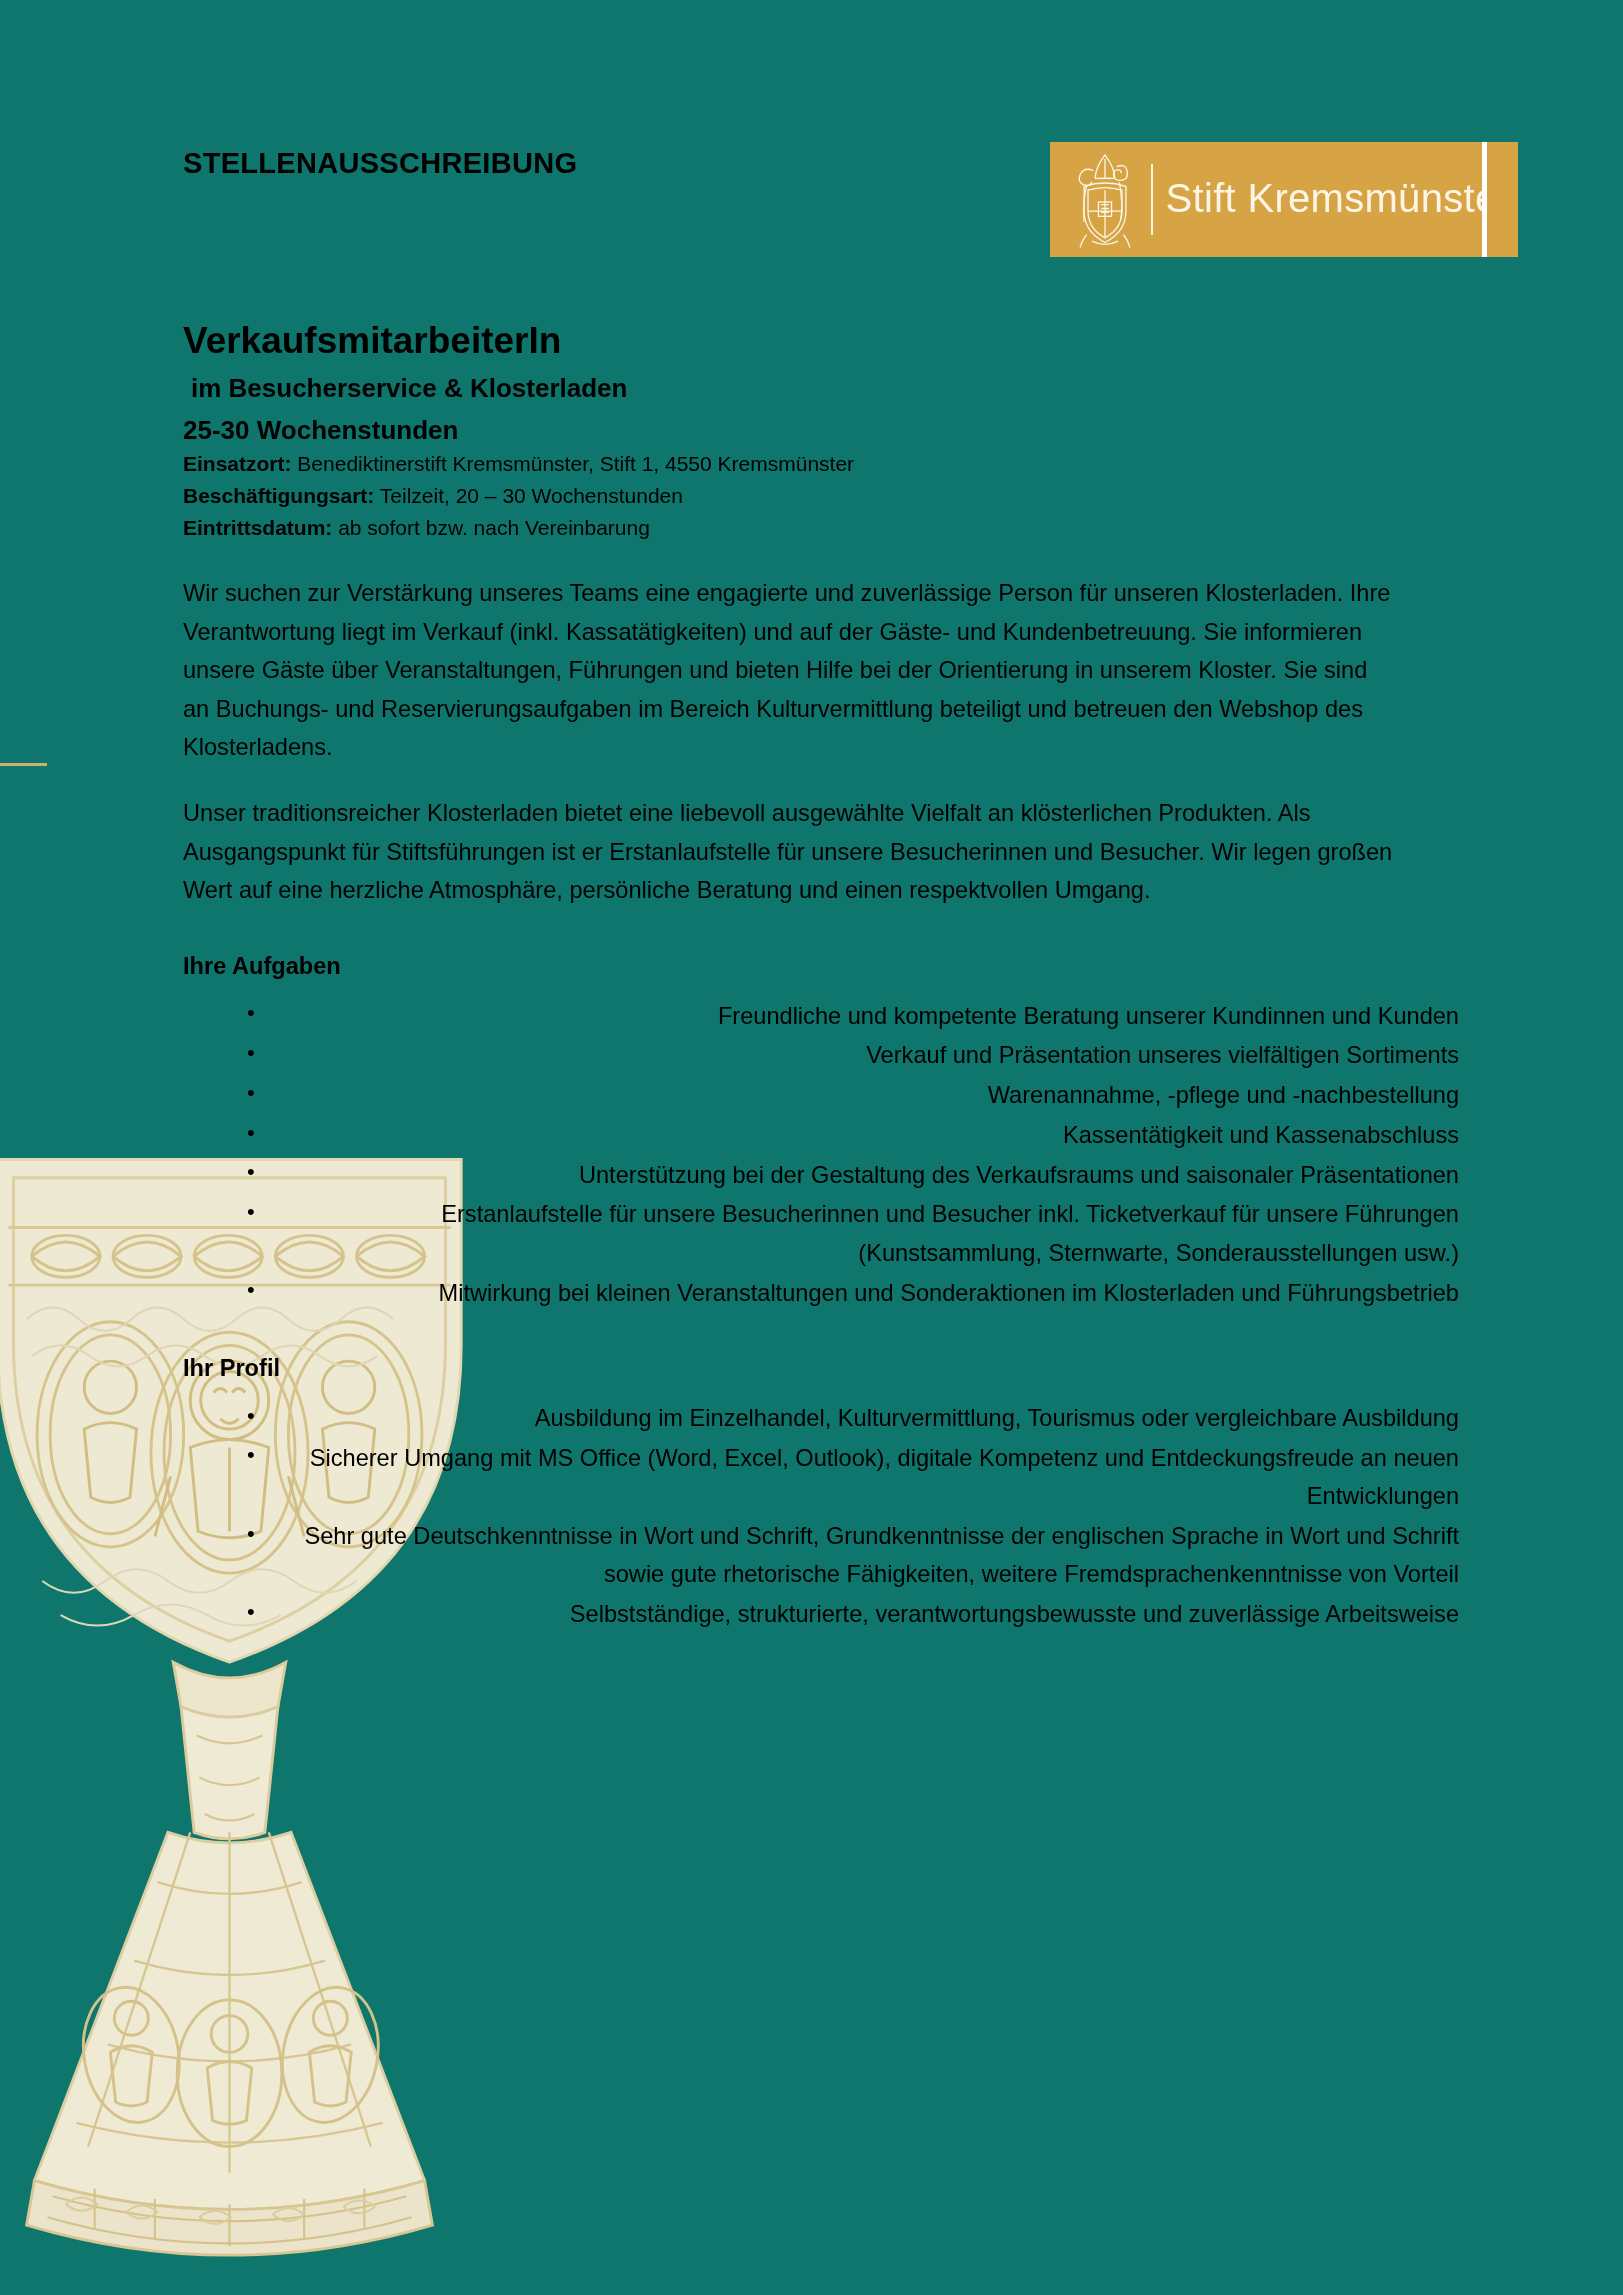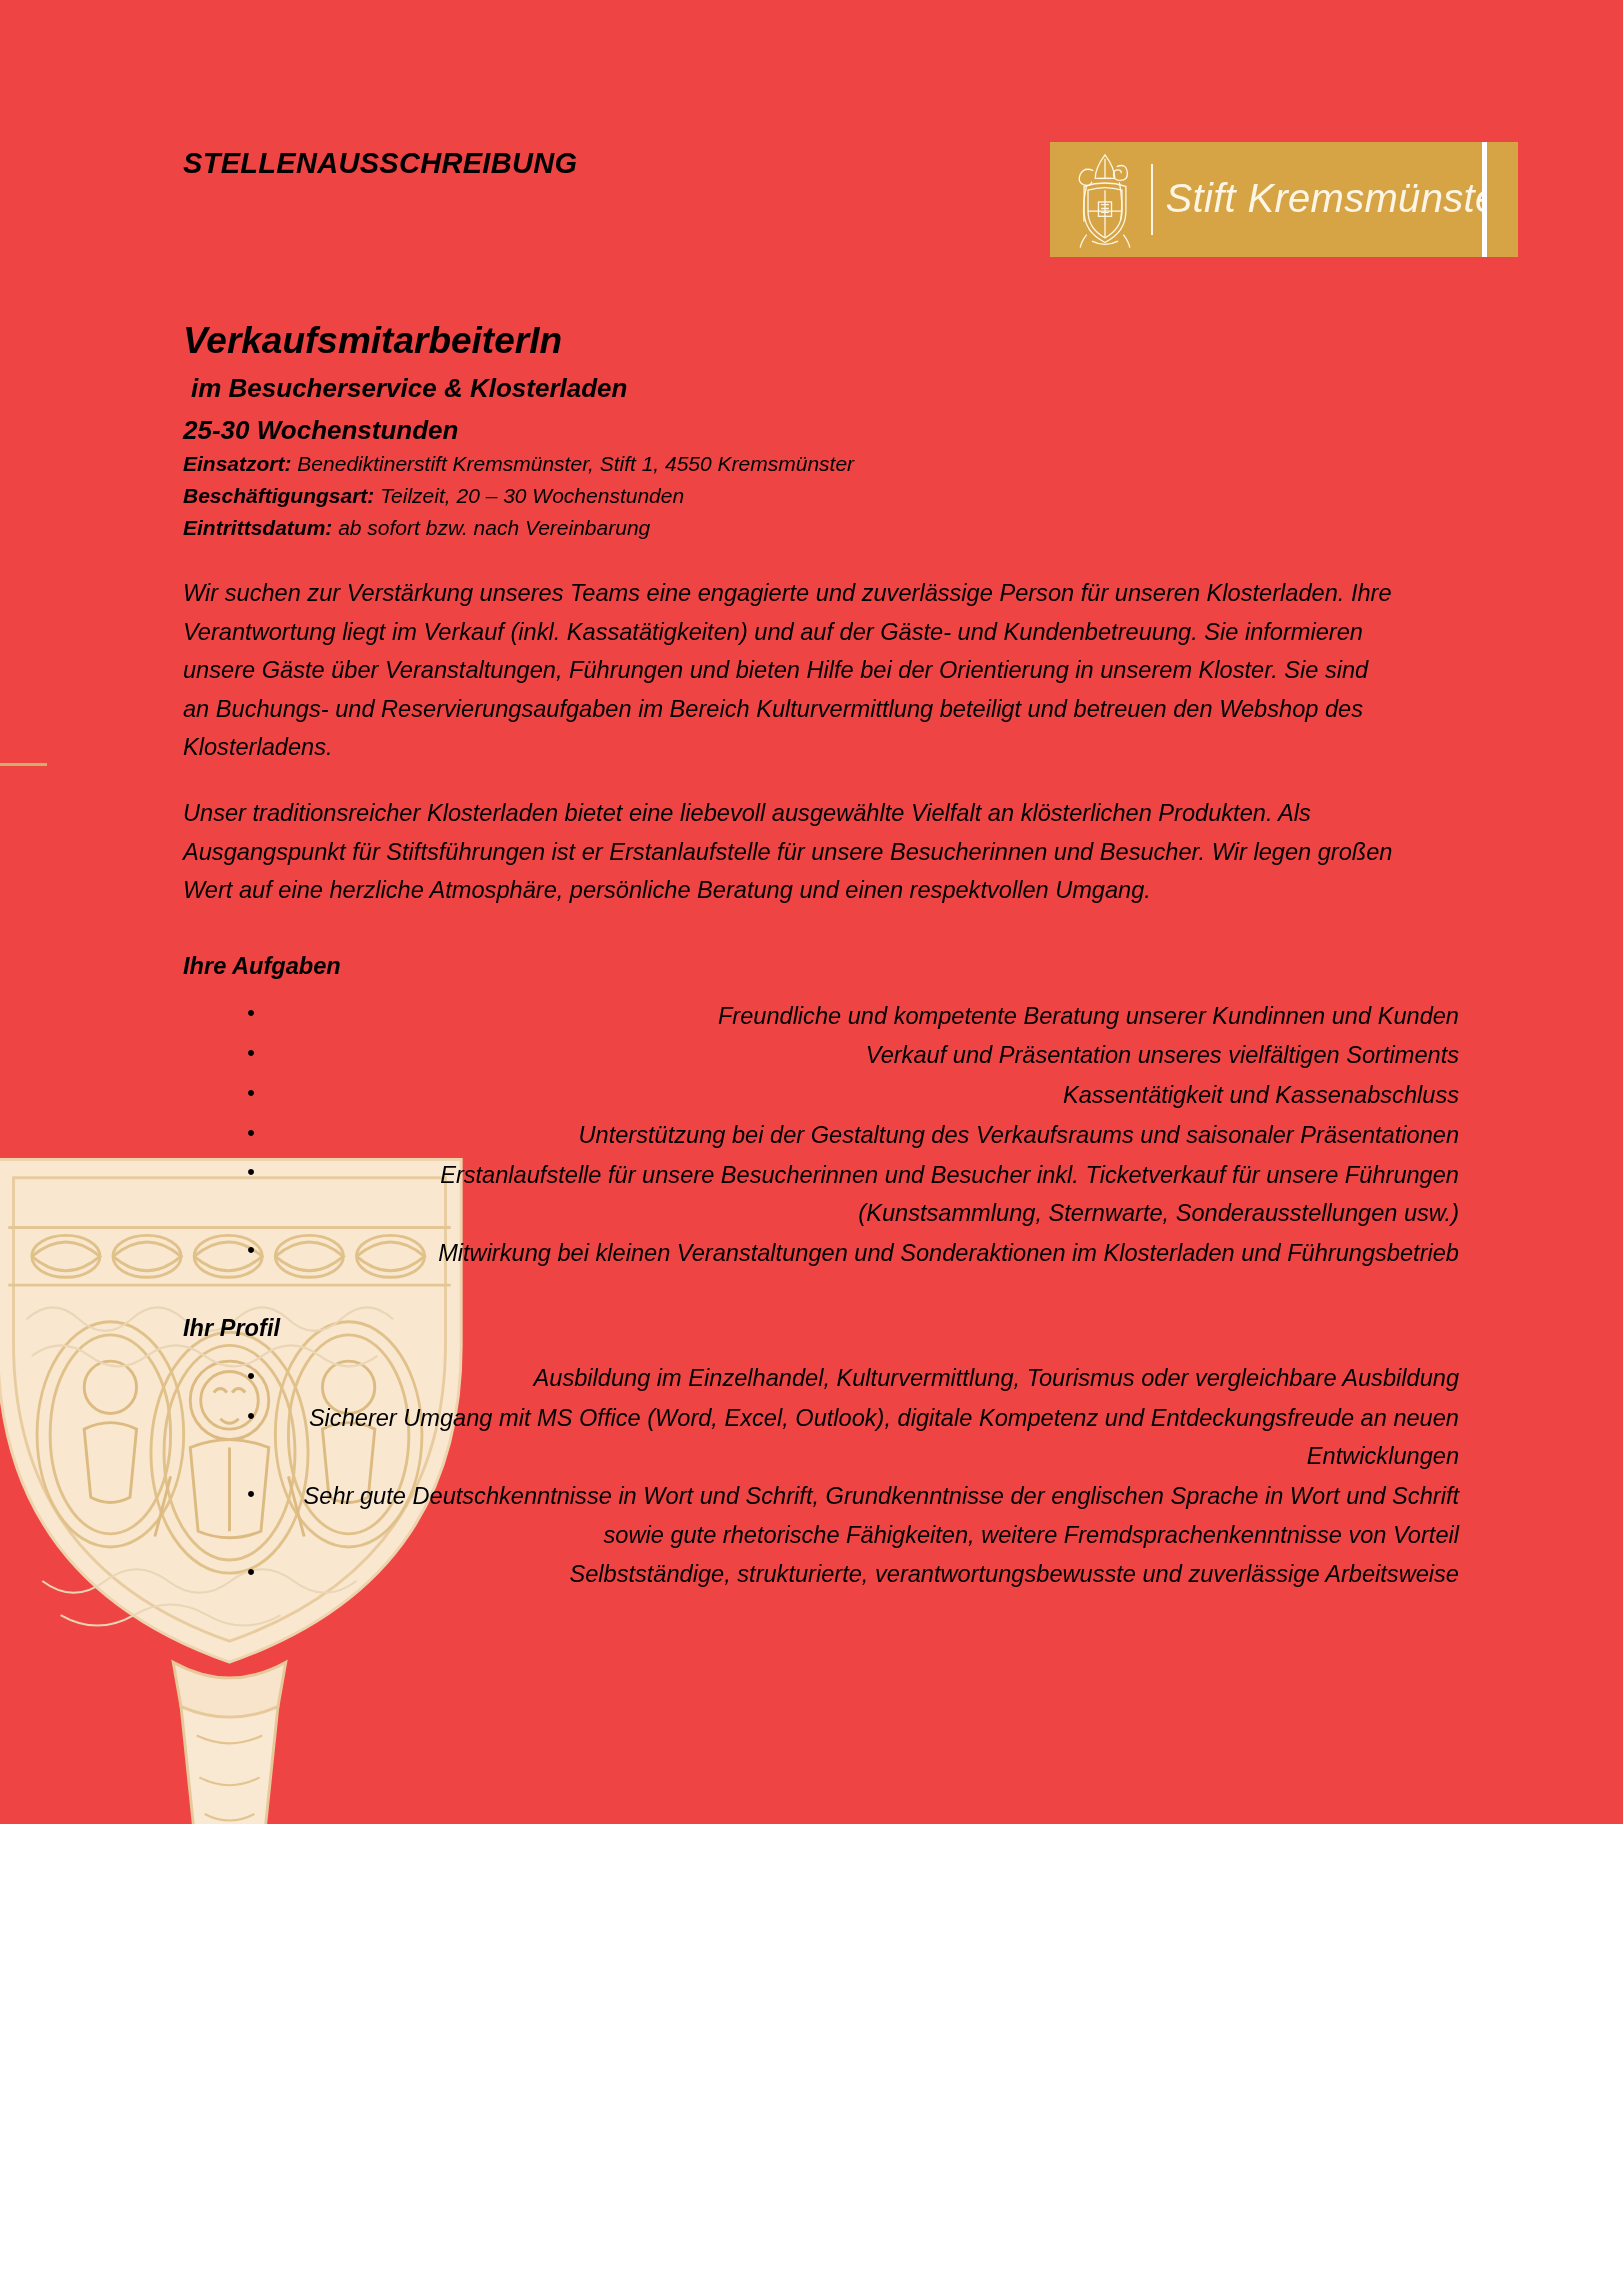--- a/index.html
+++ b/index.html
@@ -9,24 +9,23 @@
     background: #ffffff;
   }
   body {
     font-family: "Liberation Sans", sans-serif;
     color: #000000;
   }
 
   .page {
     position: relative;
     width: 1623px;
-    height: 1824px;
-    background: #ef4444;
+    height: 2295px;
+    background: #0f766e;
     overflow: hidden;
-    font-style: italic;
   }
 
   
   .watermark {
     position: absolute;
     left: -26px;
     top: 1149px;
     width: 511px;
     height: 1152px;
     pointer-events: none;
@@ -366,20 +365,21 @@
     </div>
 
     <p class="para">Wir suchen zur Verstärkung unseres Teams eine engagierte und zuverlässige Person für unseren Klosterladen. Ihre Verantwortung liegt im Verkauf (inkl. Kassatätigkeiten) und auf der Gäste- und Kundenbetreuung. Sie informieren unsere Gäste über Veranstaltungen, Führungen und bieten Hilfe bei der Orientierung in unserem Kloster. Sie sind an Buchungs- und Reservierungsaufgaben im Bereich Kulturvermittlung beteiligt und betreuen den Webshop des Klosterladens.</p>
 
     <p class="para">Unser traditionsreicher Klosterladen bietet eine liebevoll ausgewählte Vielfalt an klösterlichen Produkten. Als Ausgangspunkt für Stiftsführungen ist er Erstanlaufstelle für unsere Besucherinnen und Besucher. Wir legen großen Wert auf eine herzliche Atmosphäre, persönliche Beratung und einen respektvollen Umgang.</p>
 
     <h2 class="section-heading">Ihre Aufgaben</h2>
     <ul class="bullets">
       <li>Freundliche und kompetente Beratung unserer Kundinnen und Kunden</li>
       <li>Verkauf und Präsentation unseres vielfältigen Sortiments</li>
+      <li>Warenannahme, -pflege und -nachbestellung</li>
       <li>Kassentätigkeit und Kassenabschluss</li>
       <li>Unterstützung bei der Gestaltung des Verkaufsraums und saisonaler Präsentationen</li>
       <li>Erstanlaufstelle für unsere Besucherinnen und Besucher inkl. Ticketverkauf für unsere Führungen (Kunstsammlung, Sternwarte, Sonderausstellungen usw.)</li>
       <li>Mitwirkung bei kleinen Veranstaltungen und Sonderaktionen im Klosterladen und Führungsbetrieb</li>
     </ul>
 
     <h2 class="section-heading">Ihr Profil</h2>
     <ul class="bullets profile-list">
       <li>Ausbildung im Einzelhandel, Kulturvermittlung, Tourismus oder vergleichbare Ausbildung</li>
       <li>Sicherer Umgang mit MS Office (Word, Excel, Outlook), digitale Kompetenz und Entdeckungsfreude an neuen Entwicklungen</li>

